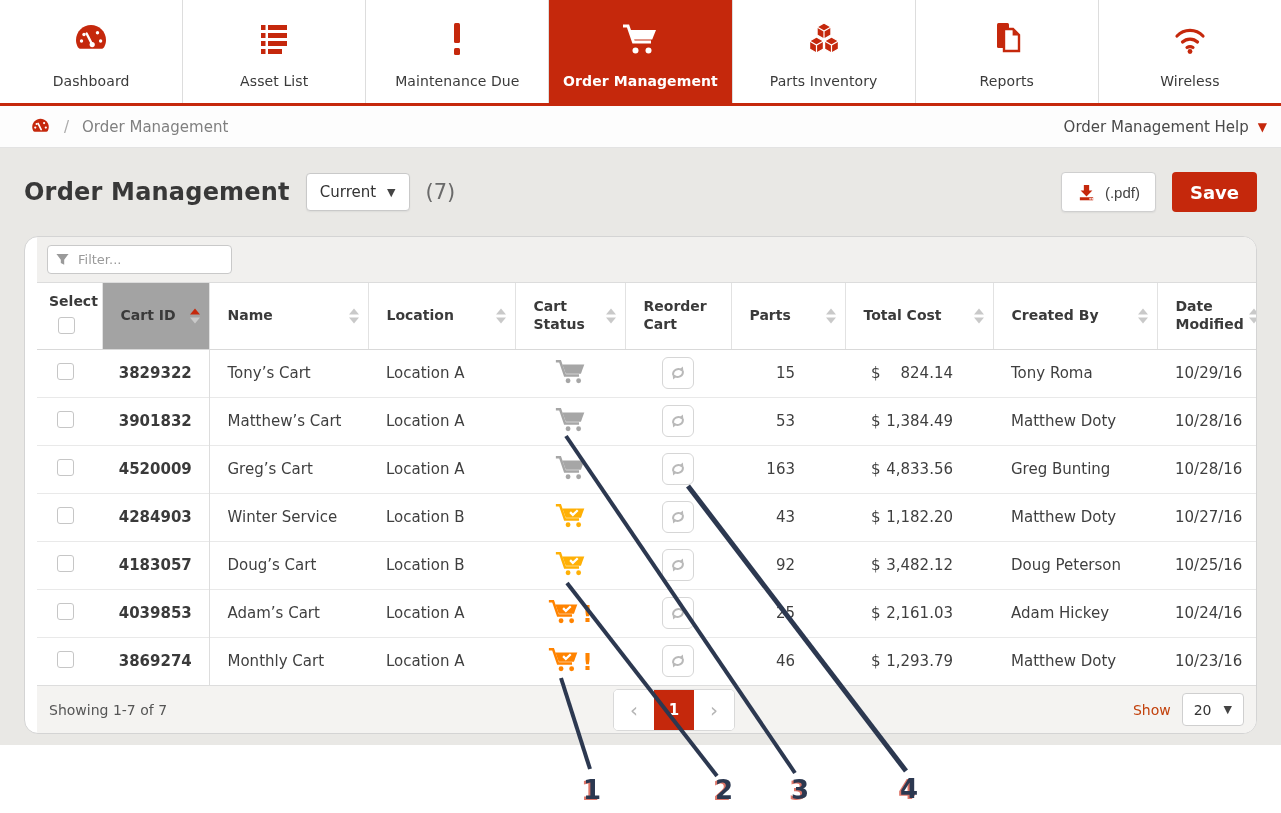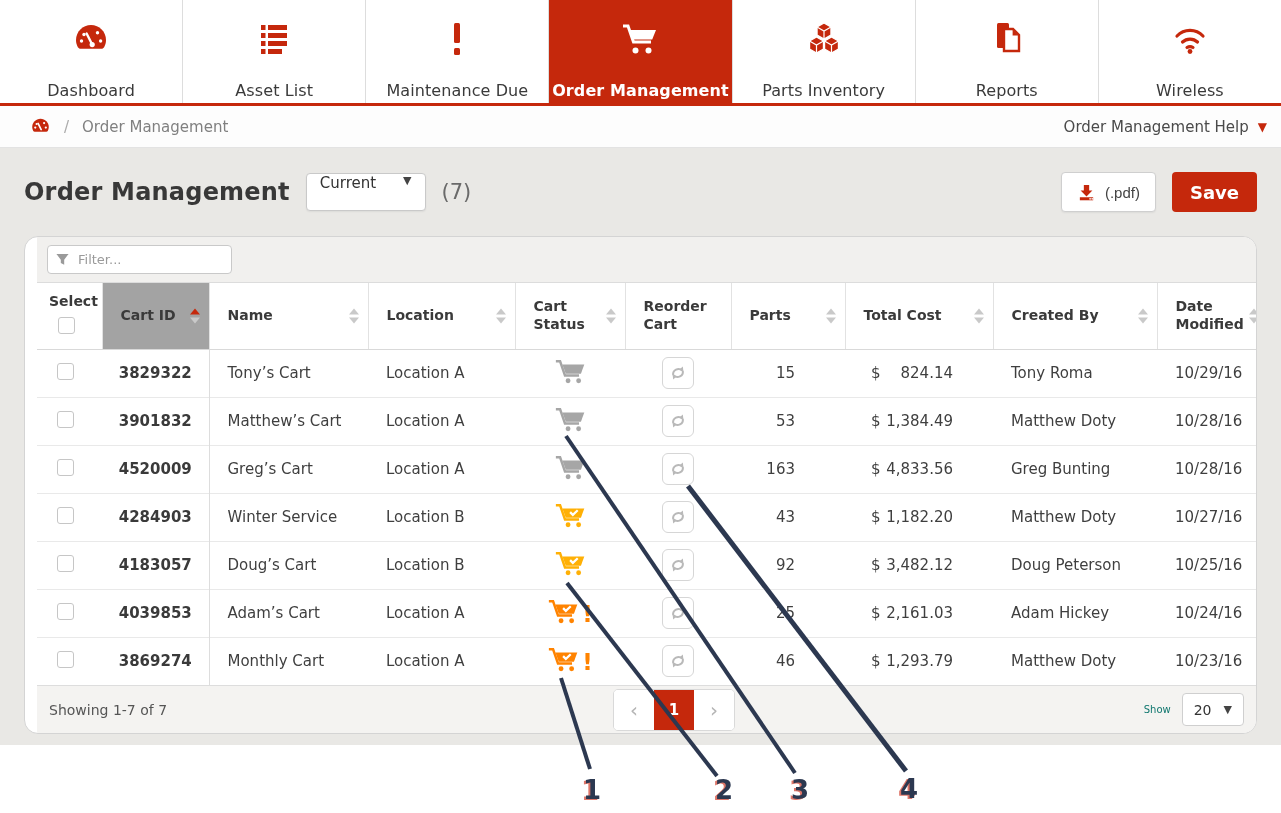--- a/index.html
+++ b/index.html
@@ -3,39 +3,39 @@
 <meta charset="utf-8">
 <style>
   * { margin:0; padding:0; box-sizing:border-box; }
   html,body { width:1281px; height:813px; background:#fff; font-family:"DejaVu Sans","Liberation Sans",sans-serif; overflow:hidden; position:relative; }
 
   
   .topnav { display:flex; height:103px; background:#fff; }
   .tab { flex:1; display:flex; flex-direction:column; align-items:center; justify-content:flex-start; padding-top:17px; border-right:1px solid #ddd; cursor:pointer; color:#c5280c; }
   .tab:last-child { border-right:none; }
   .tab .tab-icon { height:44px; display:flex; align-items:center; justify-content:center; }
-  .tab .tab-label { font-size:16px; color:#3a3a3a; margin-top:20px; letter-spacing:.1px; }
+  .tab .tab-label { font-size:14px; color:#3a3a3a; margin-top:12px; letter-spacing:.1px; }
   .tab.active { background:#c5280c; color:#fff; }
   .tab.active .tab-label { color:#fff; font-weight:700; }
 
   
   .breadcrumb-bar { height:45px; border-top:3px solid #c5280c; background:#fdfdfd; border-bottom:1px solid #e3e3e3; display:flex; align-items:center; padding:0 14px 0 30px; }
   .crumb-left { display:flex; align-items:center; gap:13px; }
   .crumb-sep { color:#aaa; font-size:15px; }
   .crumb-current { color:#808080; font-size:15px; }
   .crumb-right { margin-left:auto; display:flex; align-items:center; gap:9px; cursor:pointer;justify-content:center; }
   .help-label { color:#4a4a4a; font-size:15px; }
   .caret-red { color:#c5280c; font-size:12px; }
   .caret-dark { color:#444; font-size:11px; }
 
   
   .main { background:#e9e8e5; height:597px; }
   .title-row { height:88px; display:flex; align-items:center; padding:0 24px; gap:16px; }
   .page-title { font-size:24px; font-weight:800; color:#383838; letter-spacing:.2px; }
-  .view-dropdown { background:#fff; border:1px solid #c9c9c9; border-radius:4px; height:38px; padding:0 13px; display:flex; gap:27px; font-size:15px; color:#333; cursor:pointer; box-shadow:0 1px 2px rgba(0,0,0,.06); }
+  .view-dropdown { background:#fff; border:1px solid #c9c9c9; border-radius:4px; height:38px; padding:0 13px; display:flex; align-items:center; gap:11px; font-size:15px; color:#333; cursor:pointer; box-shadow:0 1px 2px rgba(0,0,0,.06); }
   .count-badge { font-size:21px; color:#6a6a6a; }
   .title-spacer { flex:1; }
   .pdf-button { background:#fff; border:1px solid #cfcfcf; border-radius:4px; height:40px; padding:0 15px; display:flex; align-items:center; gap:9px; font-size:15px; color:#444; cursor:pointer; box-shadow:0 1px 2px rgba(0,0,0,.06); }
   .save-button { background:#c5280c; border:none; border-radius:4px; height:40px; padding:0 18px; color:#fff; font-weight:700; font-size:18px; cursor:pointer; font-family:inherit; }
 
   
   .card { margin:0 24px; background:#fff; border:1px solid #d4d4d4; border-radius:14px; overflow:hidden;padding-left:12px; }
   .filter-bar { height:46px; background:#f1f0ee; border-bottom:1px solid #dcdcdc; display:flex; align-items:center; padding:0 10px; }
   .filter-wrap { position:relative; }
   .filter-input { width:185px; height:29px; border:1px solid #c9c9c9; border-radius:4px; background:#fff; padding:0 8px 0 30px; font-size:13px; color:#444; font-family:inherit; }
@@ -77,21 +77,21 @@
 
   .reorder-button { width:32px; height:32px; border:1px solid #d6d6d6; border-radius:6px; background:#fff; display:inline-flex; align-items:center; justify-content:center; cursor:pointer; }
 
   
   .table-footer { height:48px; background:#f4f3f1; border-top:1px solid #ddd; display:flex; align-items:center; padding:0 12px; position:relative; }
   .showing-text { font-size:14px; color:#555; }
   .pager { position:absolute; left:576px; top:50%; transform:translateY(-50%); display:inline-flex; border:1px solid #d9d9d9; border-radius:5px; overflow:hidden; background:#fff; }
   .pager-btn { width:40px; height:40px; display:flex; align-items:center; justify-content:center; background:#fff; color:#b5b5b5; font-size:20px; cursor:pointer; }
   .pager-btn.current { background:#c5280c; color:#fff; font-size:15px; font-weight:700; }
   .show-wrap { margin-left:auto; display:flex; align-items:center; gap:11px; }
-  .show-label { font-size:10px; color:#0f766e; }
+  .show-label { font-size:14px; color:#c2410c; }
   .show-dropdown { background:#fff; border:1px solid #cfcfcf; border-radius:4px; height:33px; padding:0 11px; display:flex; align-items:center; gap:12px; font-size:14px; color:#333; cursor:pointer; }
 
   
   .annot-overlay { position:absolute; left:0; top:0; width:1281px; height:813px; pointer-events:none; z-index:20; }
   .annot-num { position:absolute; transform:translate(-50%,-50%); font-size:26px; font-weight:800; color:#2c3850; text-shadow:-2px 1px 0 rgba(205,45,25,.65); }
 </style>
 </head>
 <body>
 
 <nav class="topnav">

